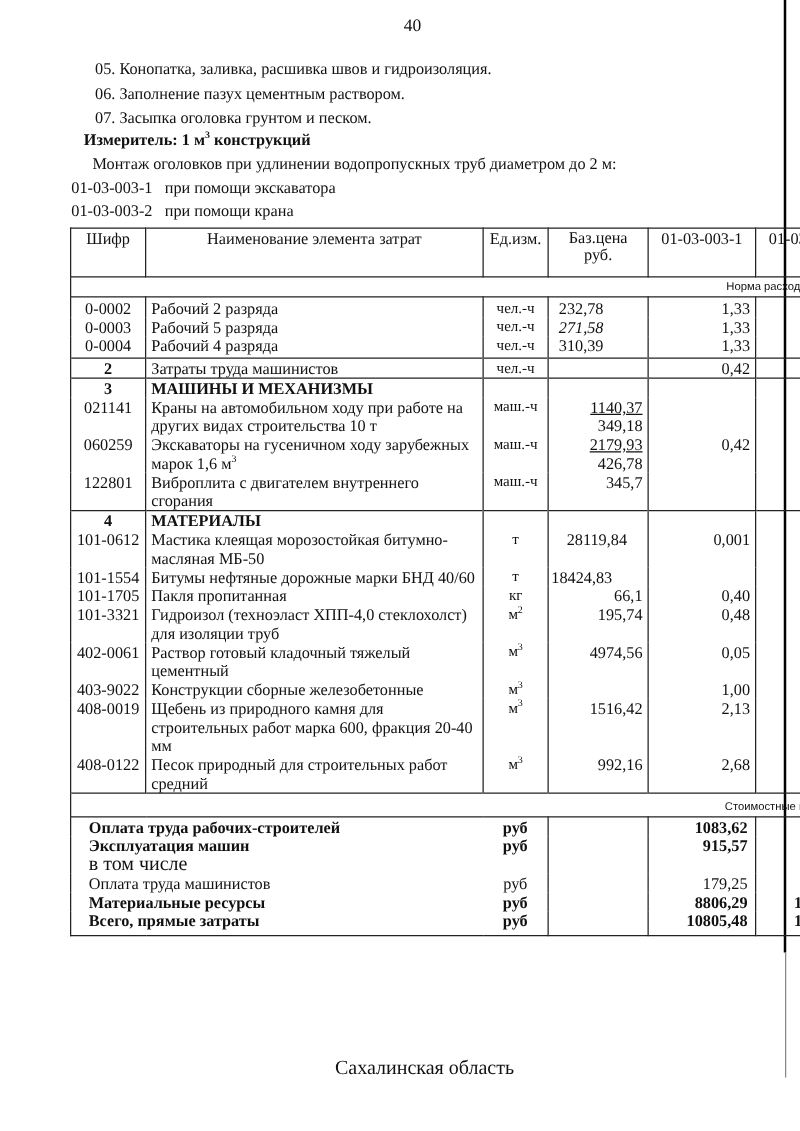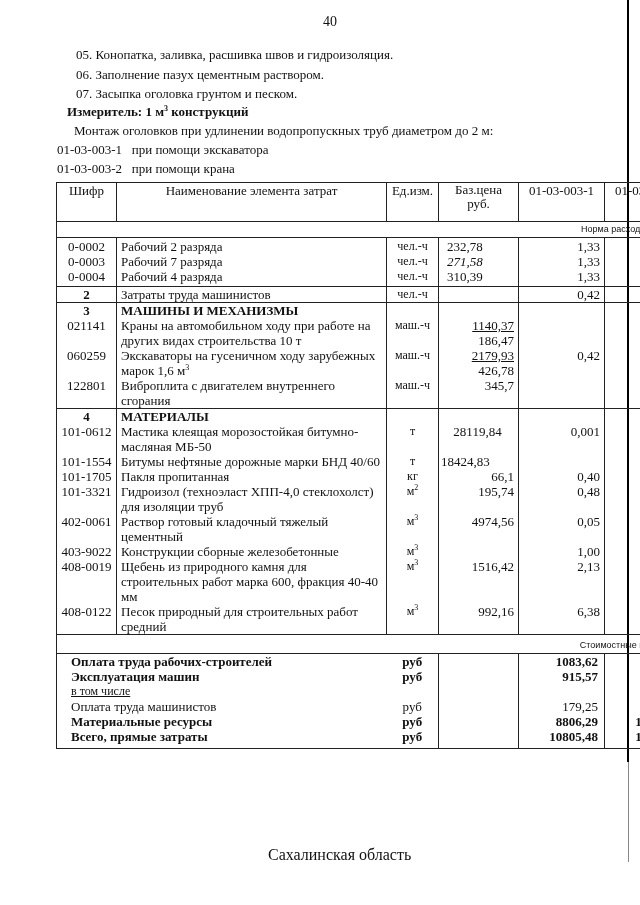--- a/index.html
+++ b/index.html
@@ -78,21 +78,21 @@
   <tr class="pt">
     <td class="c-code">0-0002</td>
     <td class="c-name">Рабочий 2 разряда</td>
     <td class="c-unit">чел.-ч</td>
     <td class="c-price" style="text-align:left;padding-left:8px;">232,78</td>
     <td class="c-v1">1,33</td>
     <td class="c-v2">1,70</td>
   </tr>
   <tr>
     <td class="c-code">0-0003</td>
-    <td class="c-name">Рабочий 7 разряда</td>
+    <td class="c-name">Рабочий 5 разряда</td>
     <td class="c-unit">чел.-ч</td>
     <td class="c-price" style="text-align:left;padding-left:8px;font-style:italic;">271,58</td>
     <td class="c-v1">1,33</td>
     <td class="c-v2">1,70</td>
   </tr>
   <tr>
     <td class="c-code" style="padding-bottom:2px">0-0004</td>
     <td class="c-name">Рабочий 4 разряда</td>
     <td class="c-unit">чел.-ч</td>
     <td class="c-price" style="text-align:left;padding-left:8px;margin-left:24px;">310,39</td>
@@ -117,21 +117,21 @@
         <td class="c-v1"></td>
         <td class="c-v2"></td>
   </tr>
 
   <tr>
     <td class="c-code">021141</td>
     <td class="c-name">Краны на автомобильном ходу при работе на других видах строительства 10 т</td>
     <td class="c-unit">маш.-ч</td>
     <td class="c-price">
           <div class="u">1140,37</div>
-          <div>186,47</div>
+          <div>349,18</div>
         </td>
     <td class="c-v1"></td>
     <td class="c-v2">0,31</td>
   </tr>
 
   <tr>
     <td class="c-code">060259</td>
     <td class="c-name"><span>Экскаваторы на гусеничном ходу зарубежных марок 1,6 м</span><sup>3</sup></td>
     <td class="c-unit">маш.-ч</td>
     <td class="c-price">
@@ -209,33 +209,33 @@
     <td class="c-code">403-9022</td>
     <td class="c-name">Конструкции сборные железобетонные</td>
     <td class="c-unit"><span>м</span><sup>3</sup></td>
     <td class="c-price"></td>
     <td class="c-v1">1,00</td>
     <td class="c-v2">1,00</td>
   </tr>
 
   <tr>
     <td class="c-code">408-0019</td>
-    <td class="c-name">Щебень из природного камня для строительных работ марка 600, фракция 40-40 мм</td>
+    <td class="c-name">Щебень из природного камня для строительных работ марка 600, фракция 20-40 мм</td>
     <td class="c-unit"><span>м</span><sup>3</sup></td>
     <td class="c-price">1516,42</td>
     <td class="c-v1">2,13</td>
     <td class="c-v2">2,13</td>
   </tr>
 
   <tr>
     <td class="c-code" style="padding-bottom:2px">408-0122</td>
     <td class="c-name">Песок природный для строительных работ средний</td>
     <td class="c-unit"><span>м</span><sup>3</sup></td>
     <td class="c-price">992,16</td>
-    <td class="c-v1">6,38</td>
+    <td class="c-v1">2,68</td>
     <td class="c-v2">7,22</td>
   </tr>
 
   <tr class="band">
     <td colspan="6" style="border-top:1px solid #222;height:18px;vertical-align:bottom;">Стоимостные показатели</td>
   </tr>
 
   <tr class="sum">
     <td class="first bold" colspan="2">Оплата труда рабочих-строителей</td>
     <td class="u-col bold">руб</td>
@@ -244,21 +244,21 @@
     <td class="v2-col bold">1385,08</td>
   </tr>
   <tr class="sum">
     <td class="first bold" colspan="2">Эксплуатация машин</td>
     <td class="u-col bold">руб</td>
     <td class="p-col"></td>
     <td class="v1-col bold">915,57</td>
     <td class="v2-col bold">401,91</td>
   </tr>
   <tr class="sum">
-    <td class="first" colspan="2" style="font-size:12px;text-decoration:underline;">в том числе</td>
+    <td class="first" colspan="2" style="font-size:16px;">в том числе</td>
     <td class="u-col"></td>
     <td class="p-col"></td>
     <td class="v1-col"></td>
     <td class="v2-col"></td>
   </tr>
   <tr class="sum">
     <td class="first" colspan="2">Оплата труда машинистов</td>
     <td class="u-col">руб</td>
     <td class="p-col"></td>
     <td class="v1-col">179,25</td>

